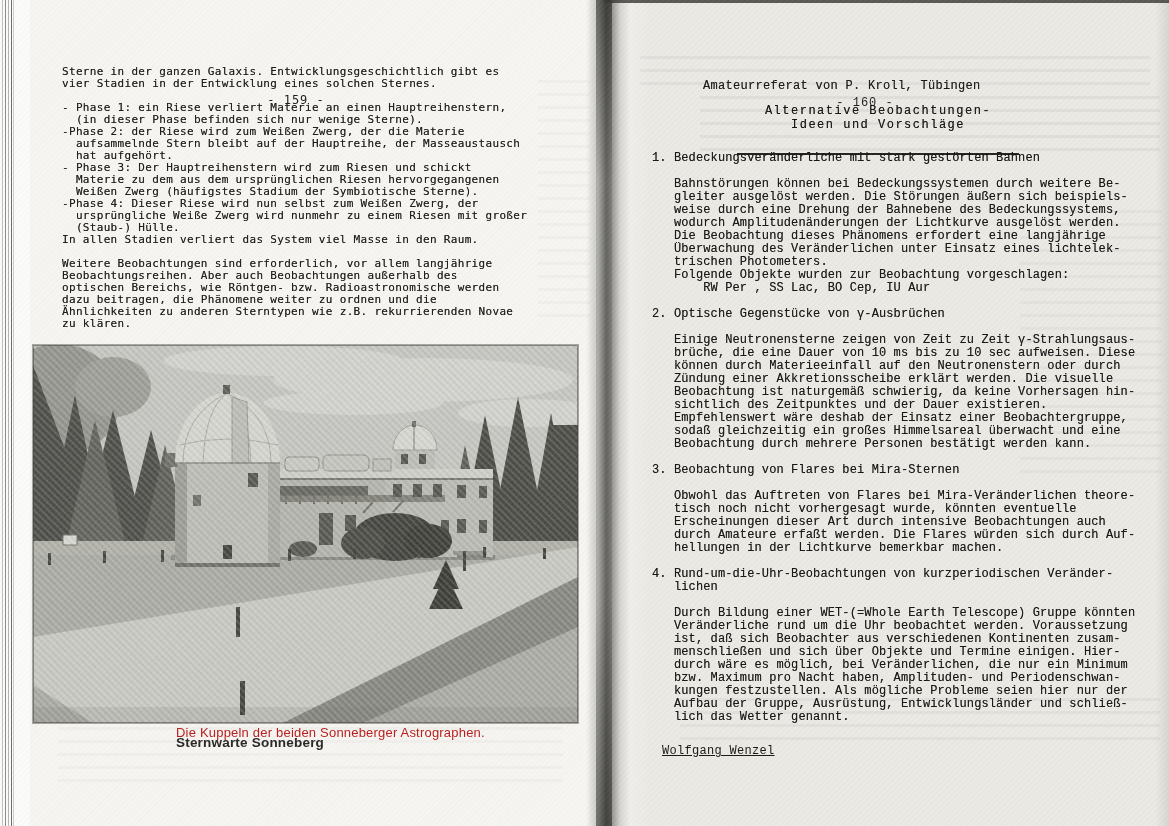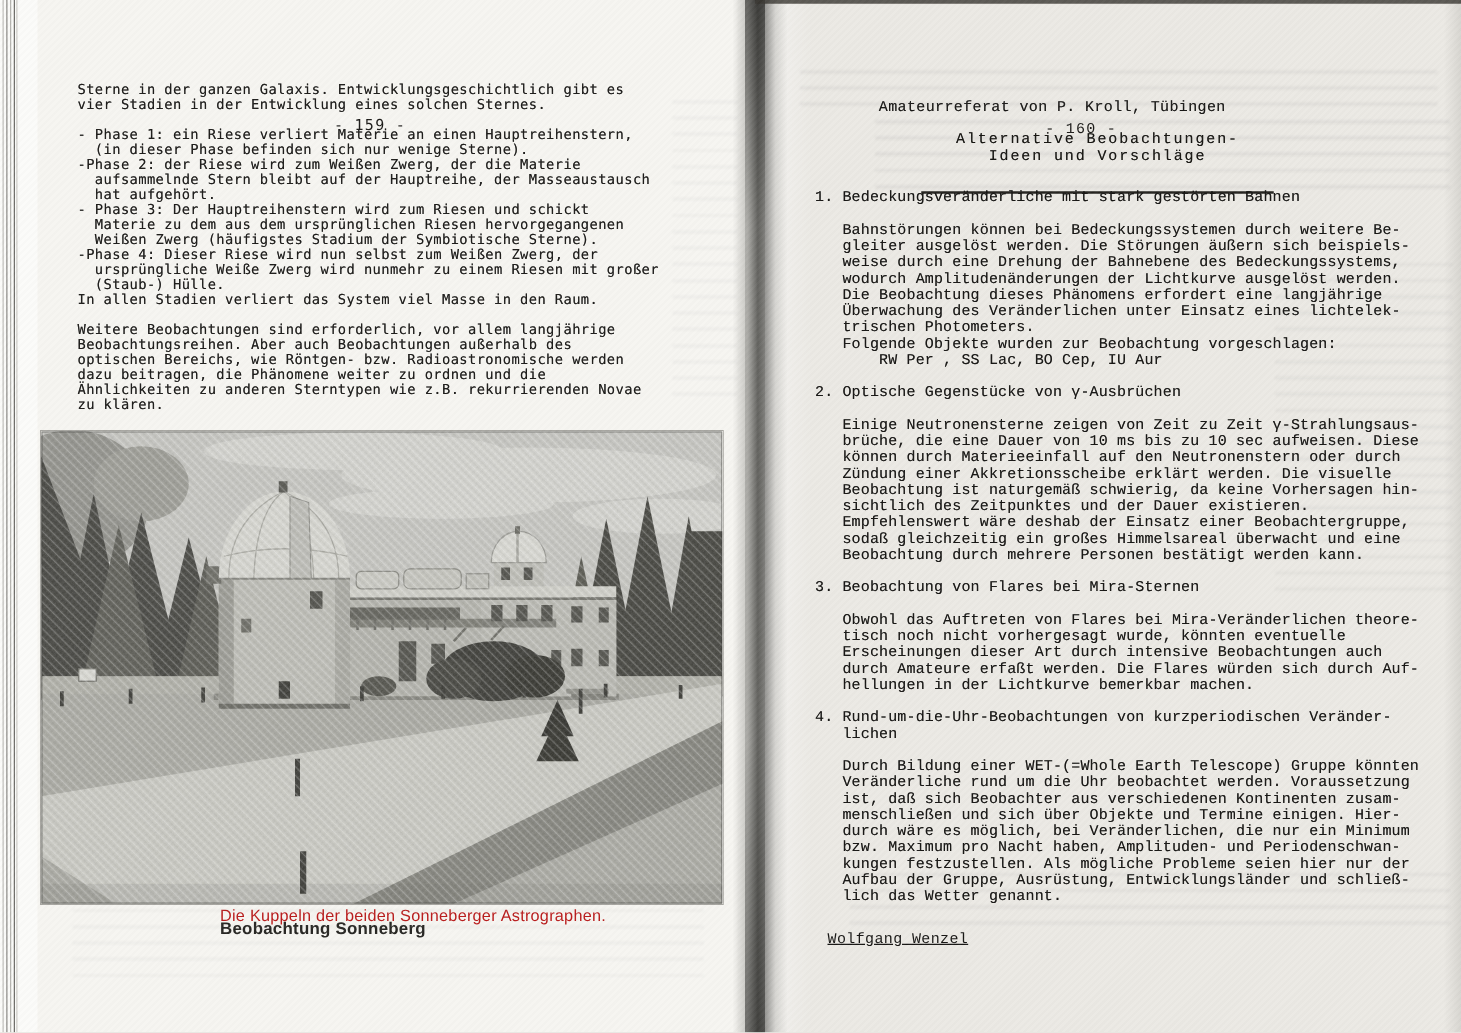--- a/index.html
+++ b/index.html
@@ -240,21 +240,21 @@
         <rect x="207" y="336" width="5" height="34"></rect>
       <rect x="430" y="206" width="3" height="20"></rect>
     </g>
     <rect x="30" y="190" width="14" height="10" fill="#d8d8d2" stroke="#6f6f68" stroke-width="1"></rect>
 
     <rect x="0" y="0" width="545" height="378" fill="url(#hatch)" opacity=".55"></rect>
     <rect x="0" y="0" width="545" height="378" filter="url(#grain)"></rect>
     <rect x="0.5" y="0.5" width="544" height="377" fill="none" stroke="rgba(60,60,55,.5)" stroke-width="1"></rect>
   </svg>
 
-  <div class="caption-title">Beobachtung Sonneberg</div>
+  <div class="caption-title">Sternwarte Sonneberg</div>
   <div class="caption-text">Die Kuppeln der beiden Sonneberger Astrographen.</div>
 
   <div class="pagenum pagenum-right">- 160 -</div>
   <div class="byline">Amateurreferat von P. Kroll, Tübingen</div>
   <div class="title-block">
     <div>Alternative Beobachtungen-</div>
     <div>Ideen und Vorschläge</div>
   </div>
   <pre class="tw tw-right">1. Bedeckungsveränderliche mit stark gestörten Bahnen
 

